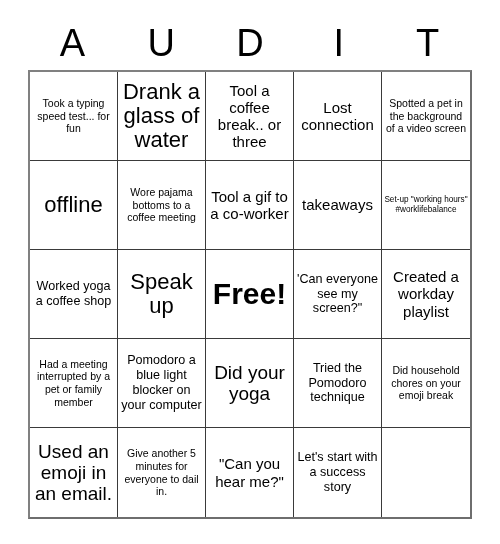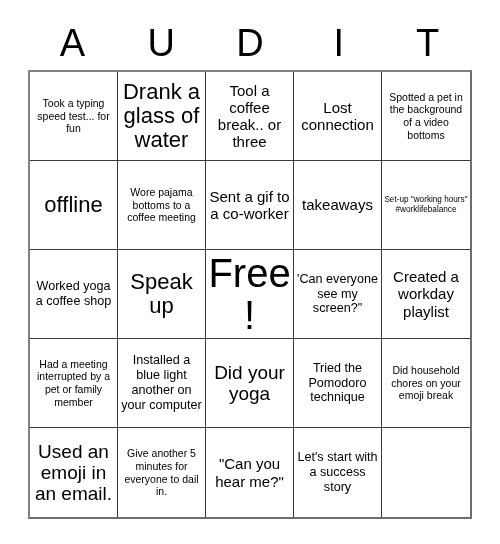--- a/index.html
+++ b/index.html
@@ -83,21 +83,21 @@
     color: #000;
   }
 
   
   .t-xs   { font-size: 8.2px;  line-height: 1.25; }
   .t-s    { font-size: 10.5px; line-height: 1.2;  }
   .t-m    { font-size: 12.6px; line-height: 1.18; }
   .t-l    { font-size: 15px;   line-height: 1.15; }
   .t-xl   { font-size: 19px;   line-height: 1.12; }
   .t-xxl  { font-size: 22px;   line-height: 1.1;  }
-  .t-free { font-size: 40px;   line-height: 1.05; }
+  .t-free { font-size: 30px;   line-height: 1.05; font-weight: bold; }
 </style>
 </head>
 <body>
 
 <div id="card">
 
   <div id="header-row">
     <span class="header-letter">A</span>
     <span class="header-letter">U</span>
     <span class="header-letter">D</span>
@@ -112,31 +112,31 @@
     <div class="cell">
         <span class="cell-text t-xxl">Drank a glass of water</span>
       </div>
     <div class="cell">
         <span class="cell-text t-l">Tool a coffee break.. or three</span>
       </div>
     <div class="cell">
         <span class="cell-text t-l">Lost connection</span>
       </div>
     <div class="cell">
-        <span class="cell-text t-s">Spotted a pet in the background of a video bottoms</span>
+        <span class="cell-text t-s">Spotted a pet in the background of a video screen</span>
       </div>
 
     <div class="cell">
         <span class="cell-text t-xxl">offline</span>
       </div>
     <div class="cell">
         <span class="cell-text t-s">Wore pajama bottoms to a coffee meeting</span>
       </div>
     <div class="cell">
-        <span class="cell-text t-l">Sent a gif to a co-worker</span>
+        <span class="cell-text t-l">Tool a gif to a co-worker</span>
       </div>
     <div class="cell">
         <span class="cell-text t-l">takeaways</span>
       </div>
     <div class="cell">
         <span class="cell-text t-xs">Set-up "working hours" #worklifebalance</span>
       </div>
 
     <div class="cell">
         <span class="cell-text t-m">Worked yoga a coffee shop</span>
@@ -151,21 +151,21 @@
         <span class="cell-text t-m">'Can everyone see my screen?"</span>
       </div>
     <div class="cell">
         <span class="cell-text t-l">Created a workday playlist</span>
       </div>
 
     <div class="cell">
         <span class="cell-text t-s">Had a meeting interrupted by a pet or family member</span>
       </div>
     <div class="cell">
-        <span class="cell-text t-m">Installed a blue light another on your computer</span>
+        <span class="cell-text t-m">Pomodoro a blue light blocker on your computer</span>
       </div>
     <div class="cell">
         <span class="cell-text t-xl">Did your yoga</span>
       </div>
     <div class="cell">
         <span class="cell-text t-m">Tried the Pomodoro technique</span>
       </div>
 
     <div class="cell">
         <span class="cell-text t-s">Did household chores on your emoji break</span>

